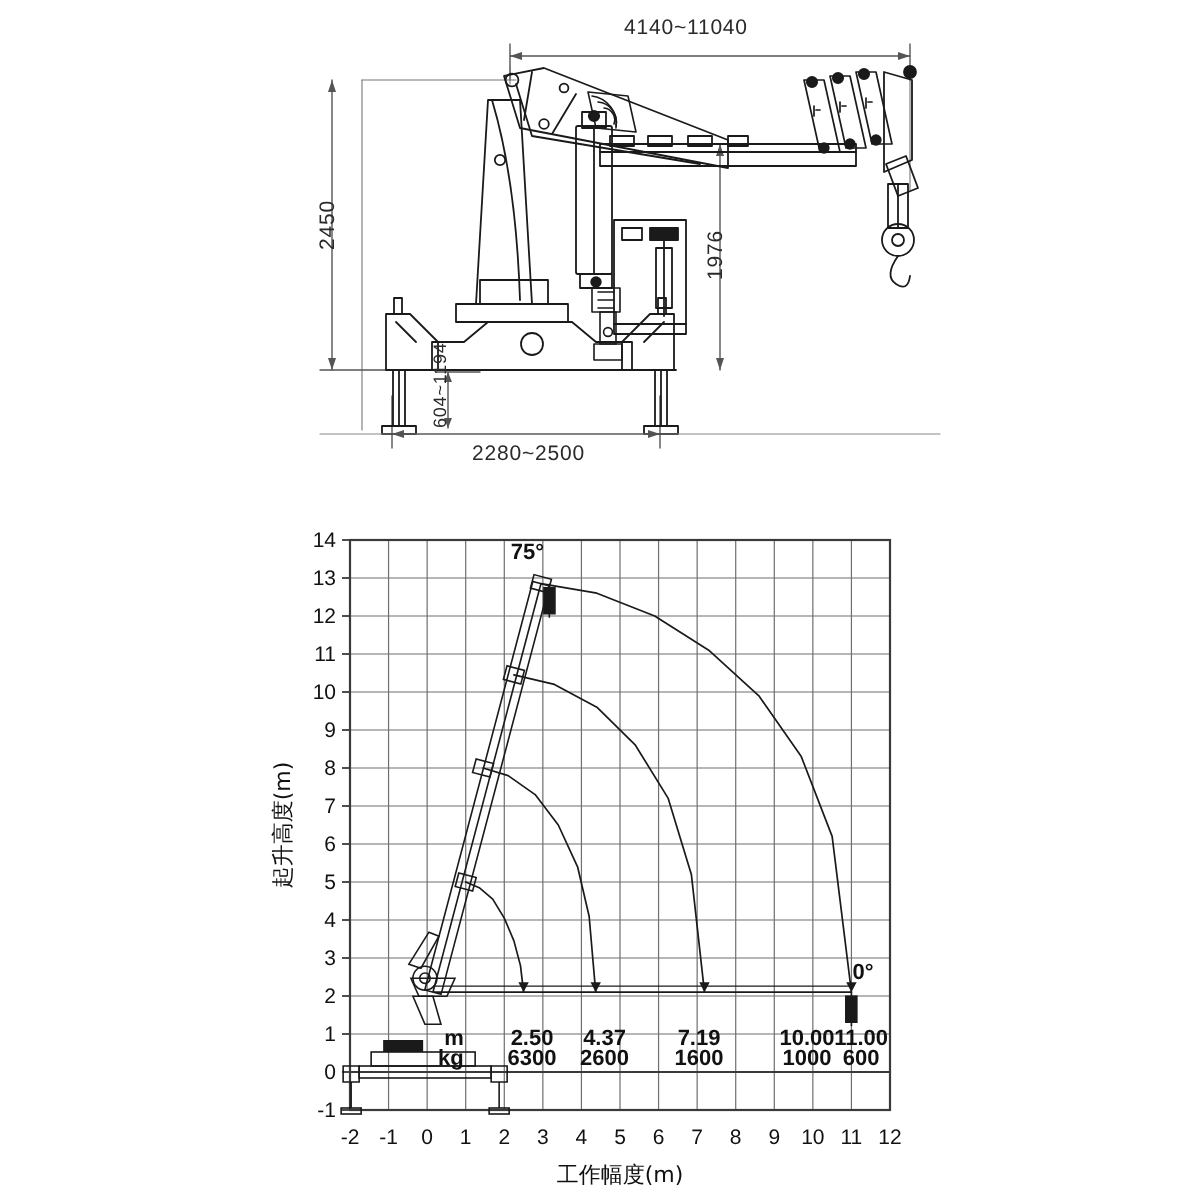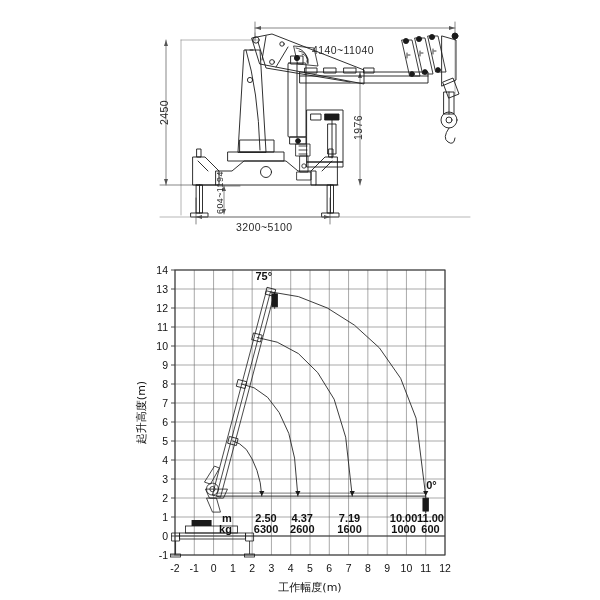--- a/index.html
+++ b/index.html
@@ -216,27 +216,27 @@
           <rect x="300" y="156" width="8" height="16"></rect>
           <circle cx="304" cy="166" r="2.2"></circle>
           <rect x="297" y="172" width="14" height="8"></rect>
         </g>
 
         <line x1="160" y1="217" x2="470" y2="217" stroke="#888" stroke-width="0.6"></line>
 
       </g>
     </svg>
 
-    <div class="abs dimtxt" style="left:312px;top:8px;margin-top:36px;">4140~11040</div>
+    <div class="abs dimtxt" style="left:312px;top:8px;">4140~11040</div>
 
     <div class="abs dimtxt vert" style="left:158px;top:125px;">2450</div>
 
     <div class="abs dimtxt vert" style="left:352px;top:140px;">1976</div>
 
-    <div class="abs dimtxt" style="left:236px;top:221px;">3200~5100</div>
+    <div class="abs dimtxt" style="left:236px;top:221px;">2280~2500</div>
 
     <div class="abs dimtxt vert" style="left:215px;top:214px;font-size:9px;">604~1194</div>
   </div>
 
   <div id="chart">
     <svg id="chart-svg" width="600" height="350" viewBox="0 0 600 350" xmlns="http://www.w3.org/2000/svg">
 
       <g id="grid-layer" stroke="#6f6f6f" stroke-width="0.6" fill="none">
           <line x1="175" y1="20" x2="175" y2="305"></line>
           <line x1="194.28571428571428" y1="20" x2="194.28571428571428" y2="305"></line>

